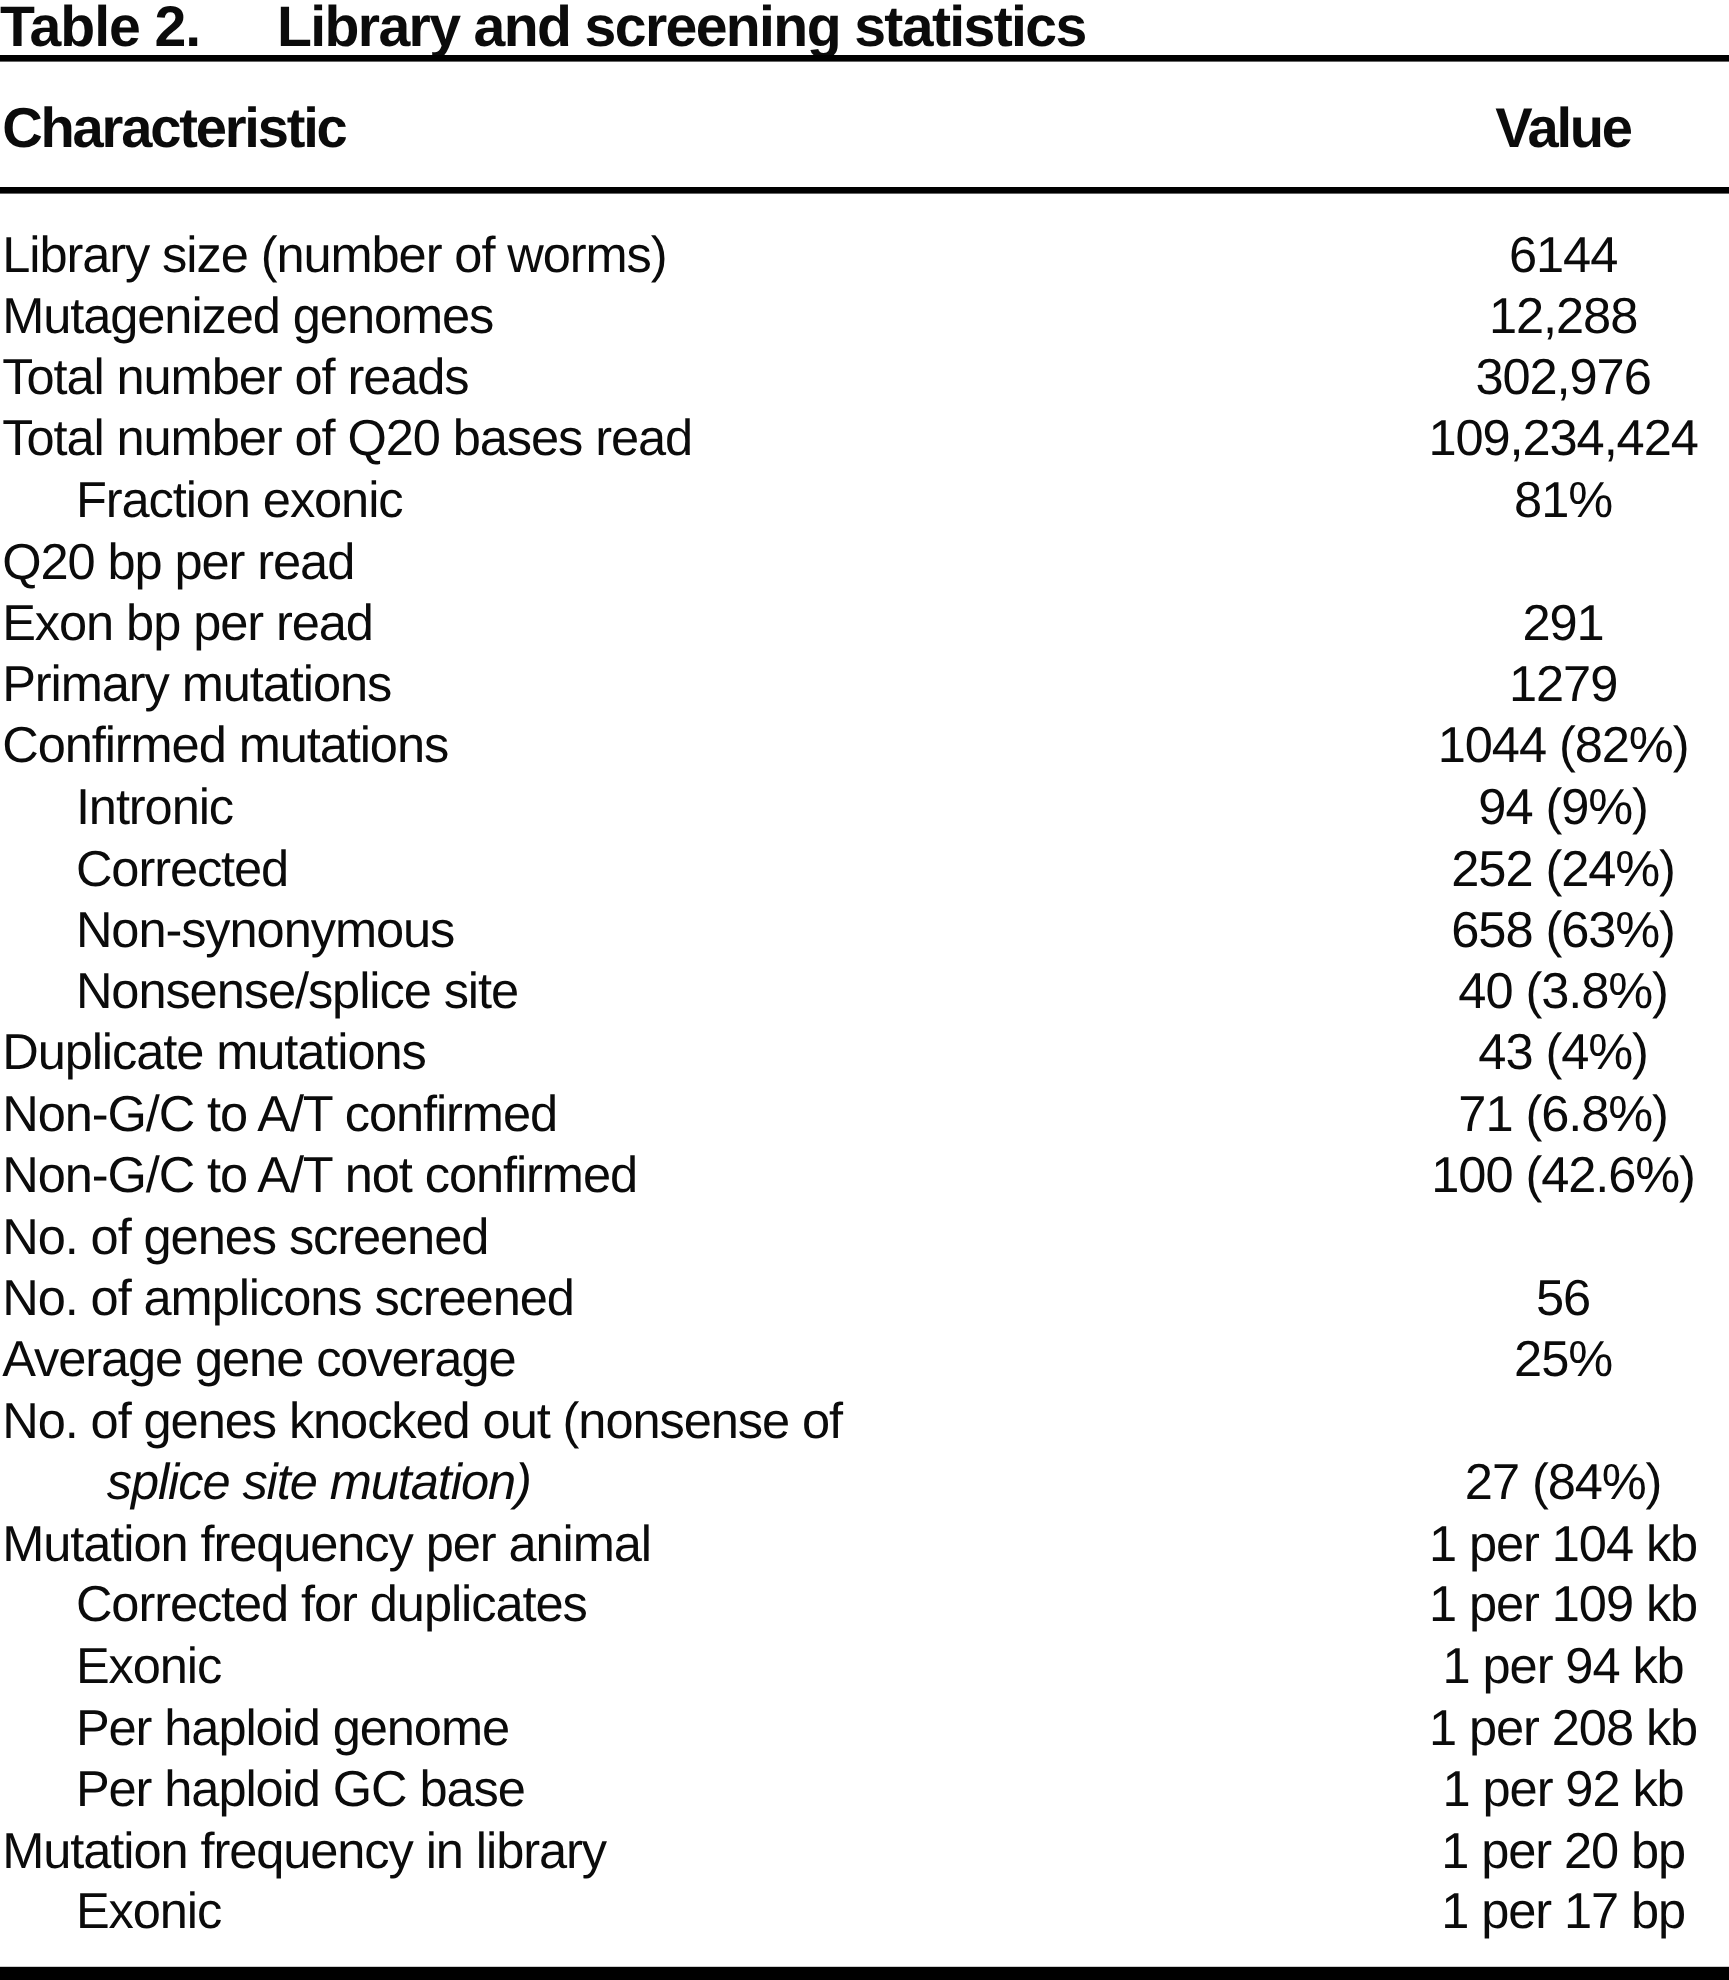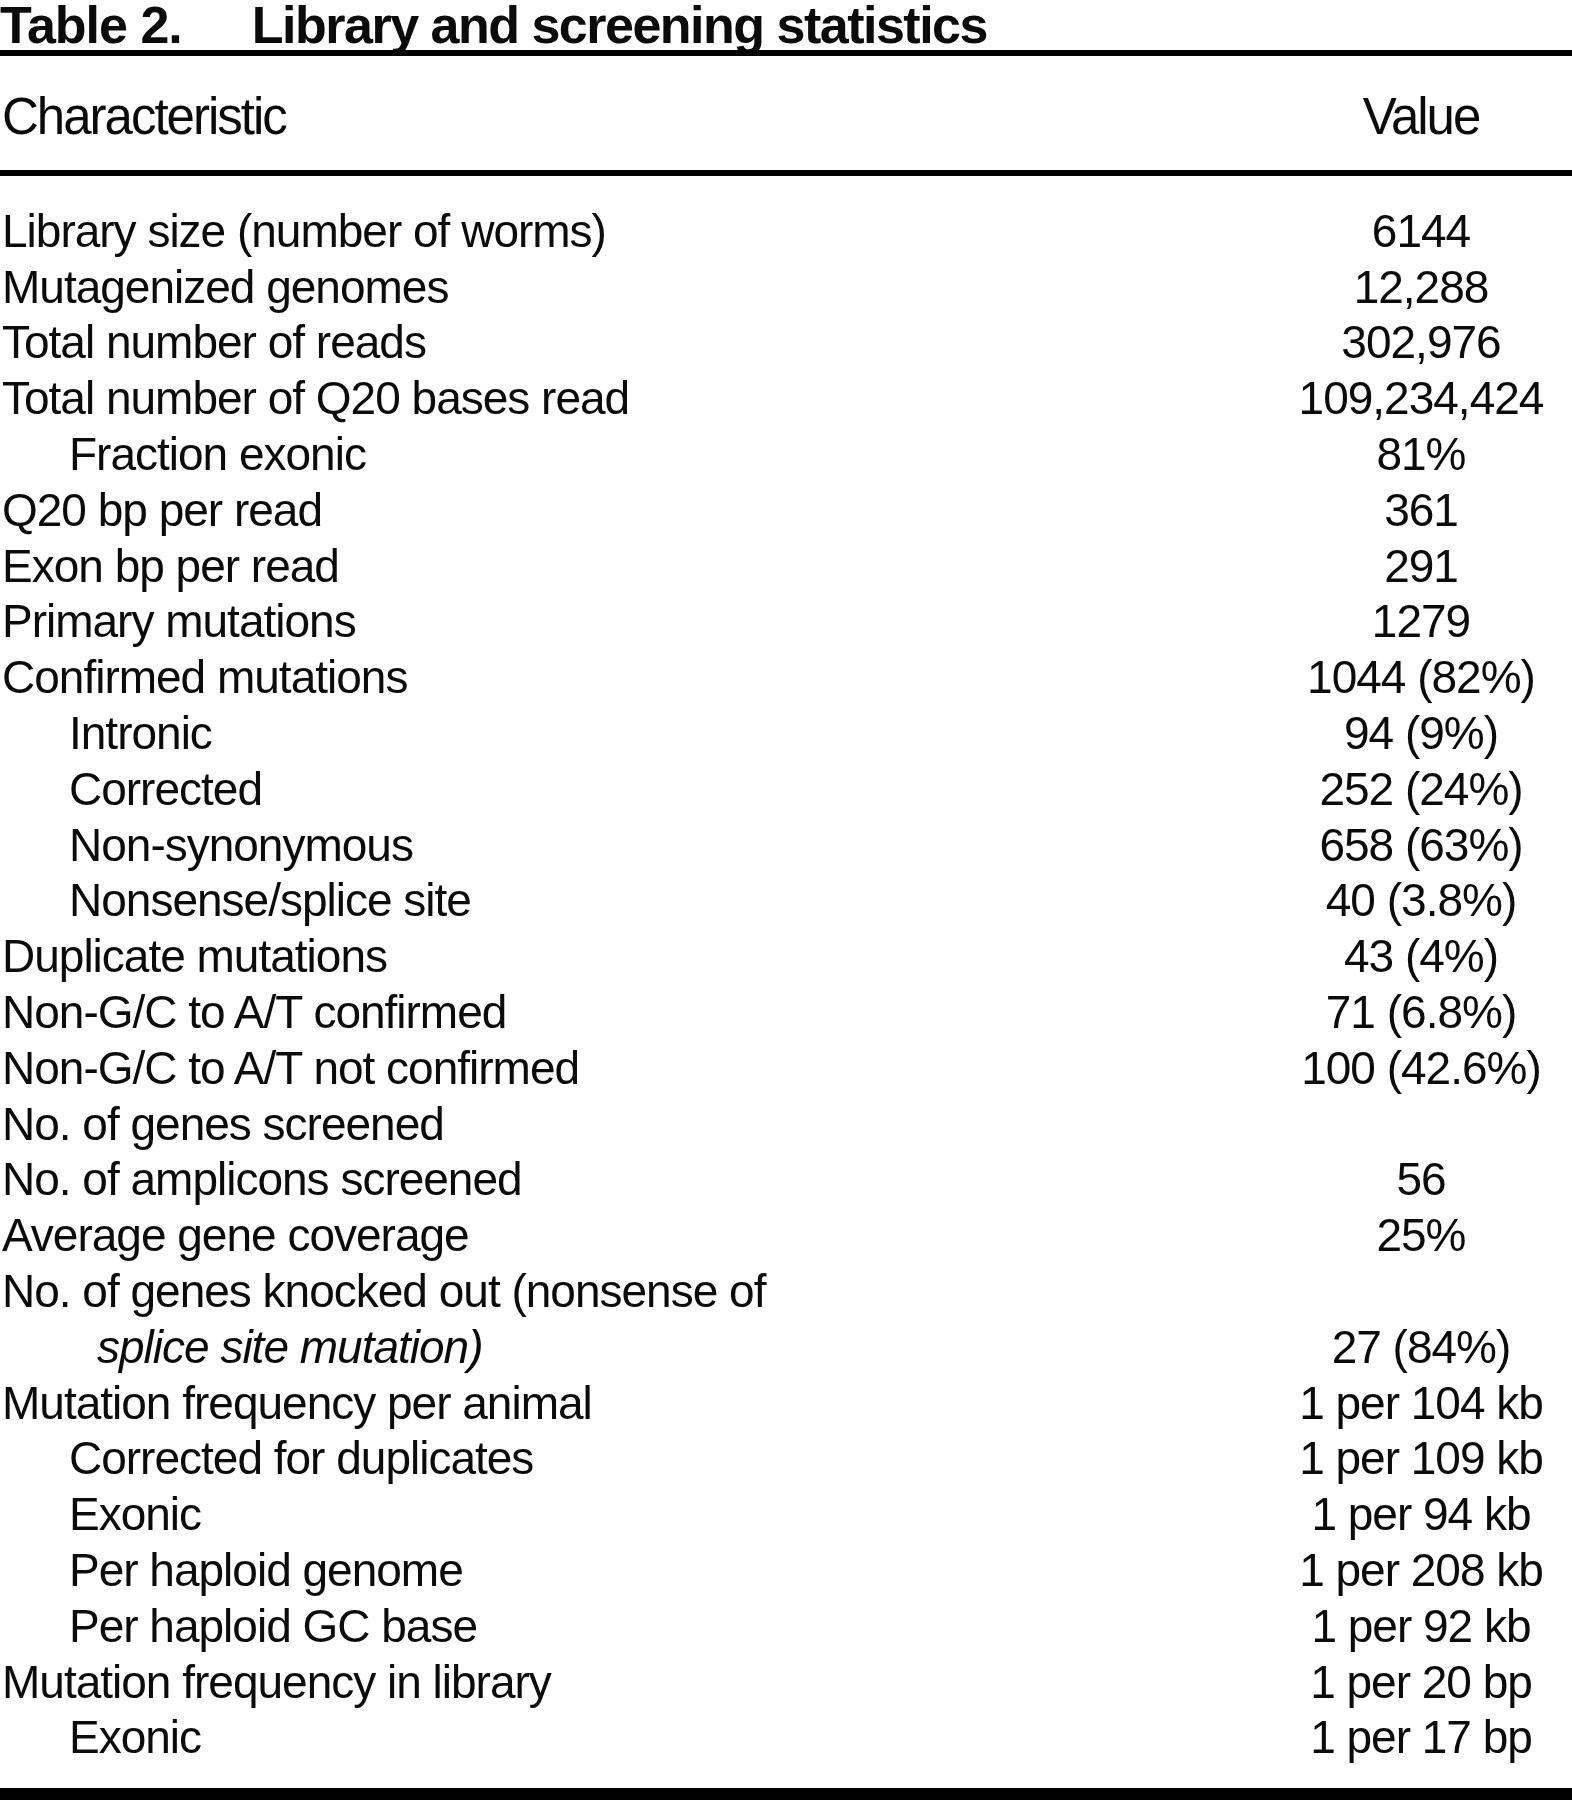--- a/index.html
+++ b/index.html
@@ -40,21 +40,21 @@
   #rule-bottom { top: 1788px; height: 12px; }
   
   #header-row {
     position: absolute;
     top: 86px;
     left: 0;
     width: 1572px;
     height: 60px;
     display: flex;
     align-items: center;
-    font-weight: 400;
+    font-weight: 700;
     font-size: 51px;
     letter-spacing: -2px;
     white-space: nowrap;
   }
   .lbl-col { flex: 1 1 auto; min-width: 0; padding-left: 2px; }
   .val-col { flex: 0 0 302px; width: 302px; text-align: center; }
   
   #tbody {
     position: absolute;
     top: 203px;
@@ -109,21 +109,20 @@
       <div class="row">
         <span class="label i0">Total number of Q20 bases read</span>
         <span class="value">109,234,424</span>
       </div>
       <div class="row">
         <span class="label i1">Fraction exonic</span>
         <span class="value">81%</span>
       </div>
       <div class="row">
         <span class="label i0">Q20 bp per read</span>
-        <span class="value">361</span>
       </div>
       <div class="row">
         <span class="label i0">Exon bp per read</span>
         <span class="value">291</span>
       </div>
       <div class="row">
         <span class="label i0">Primary mutations</span>
         <span class="value">1279</span>
       </div>
       <div class="row">

